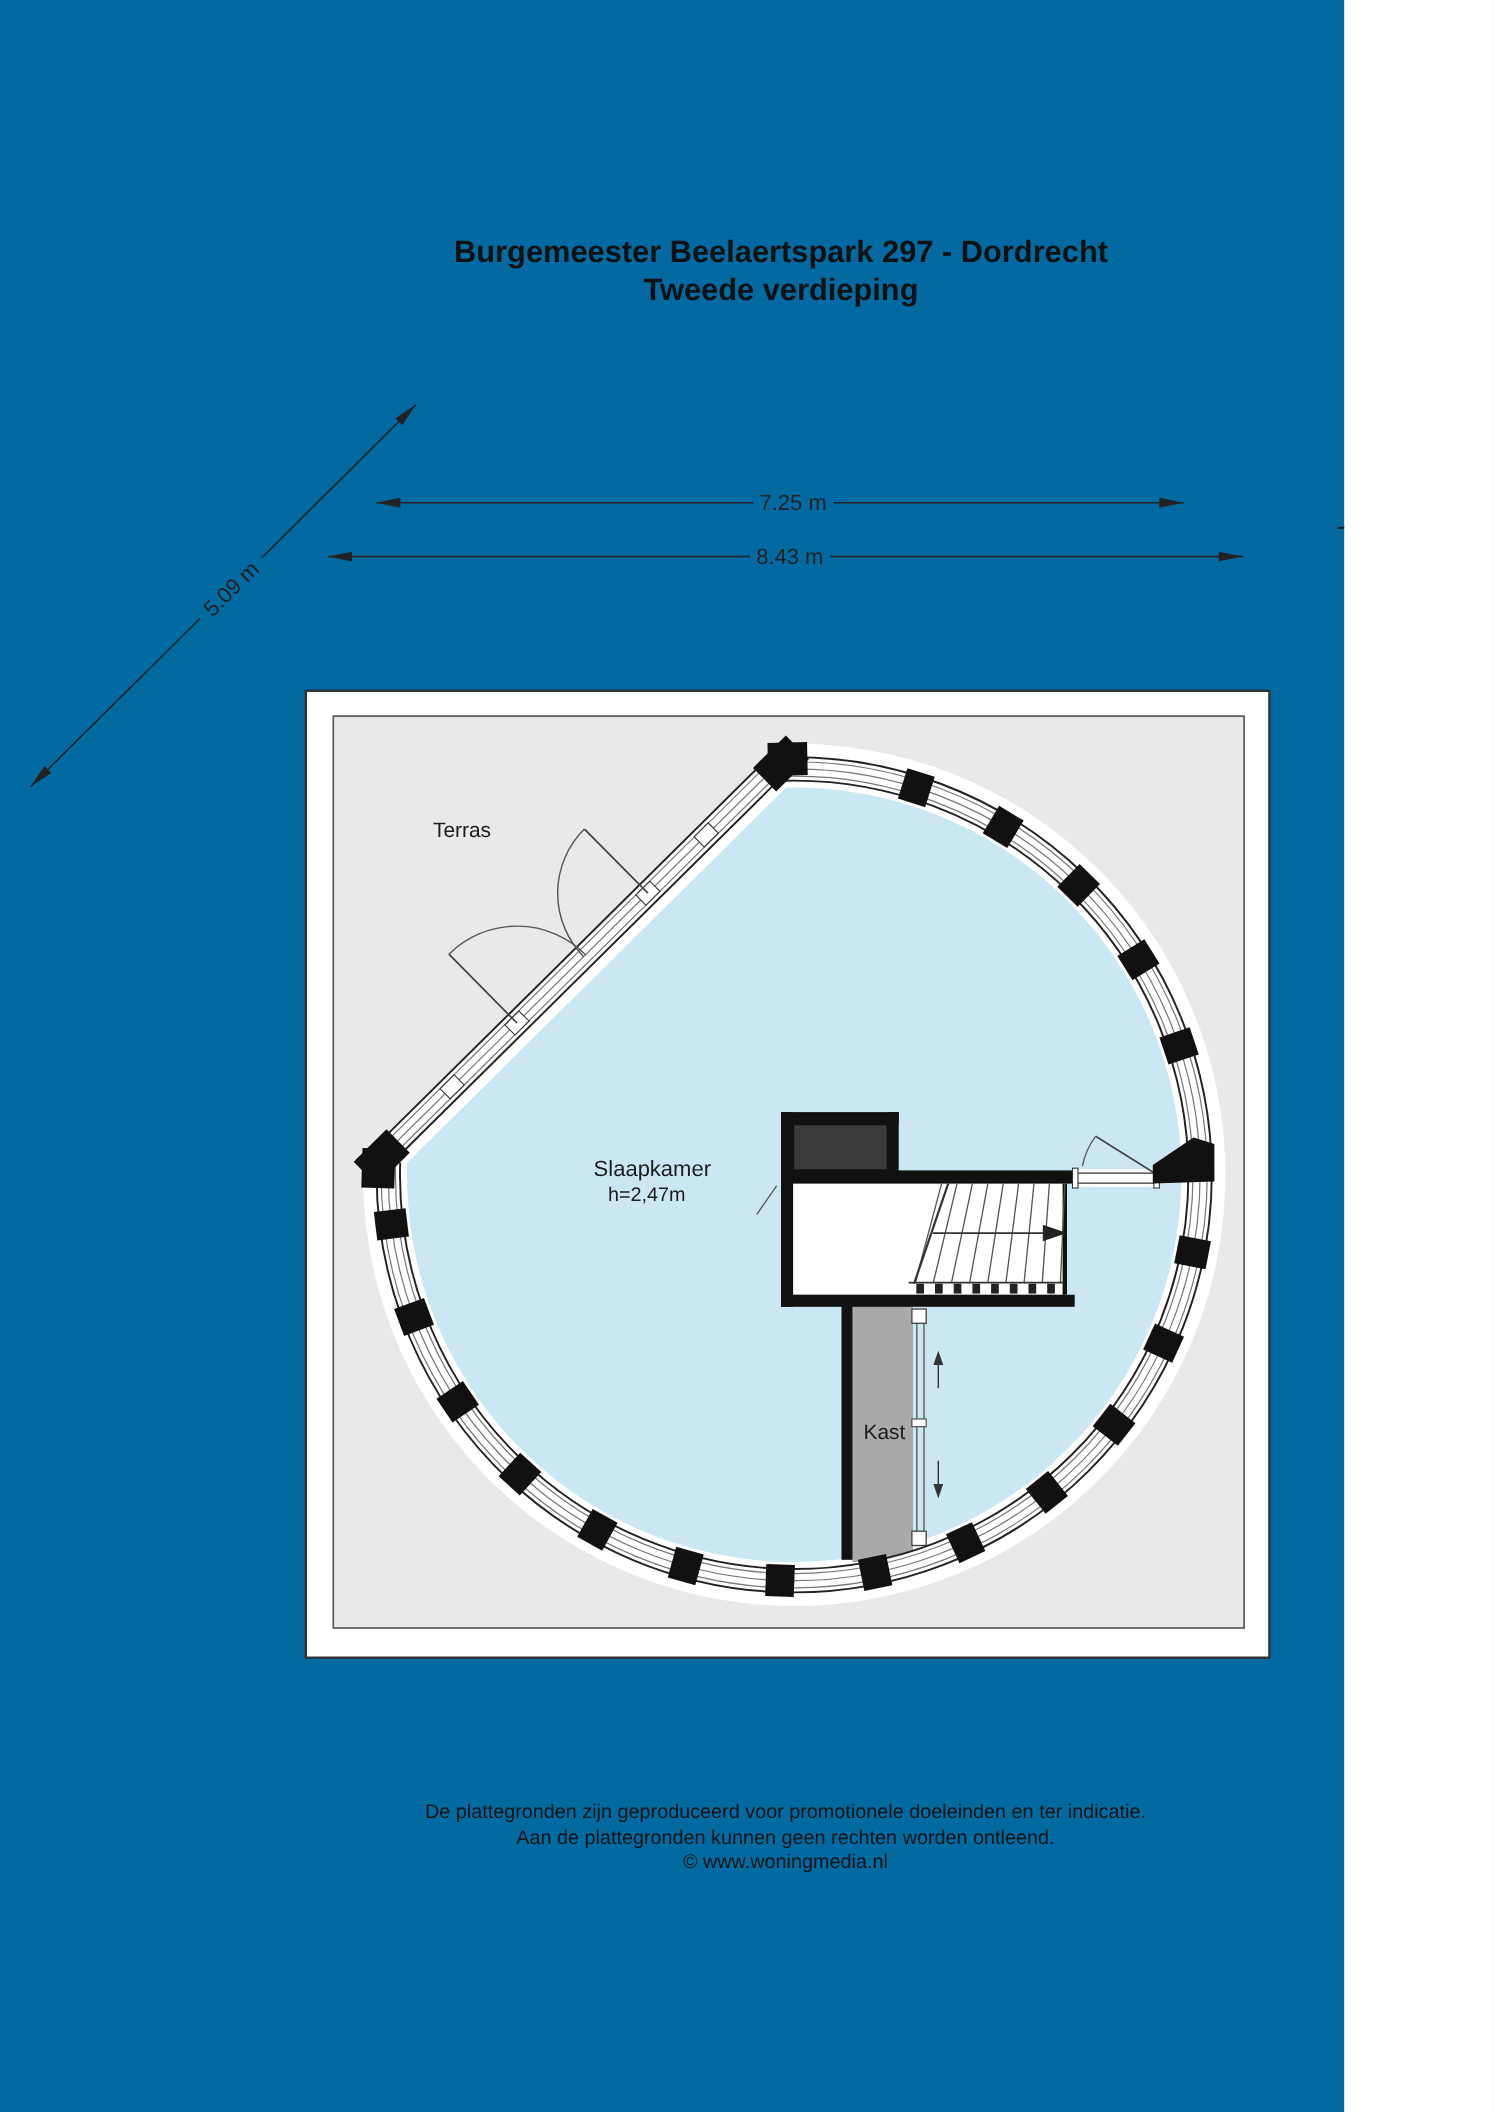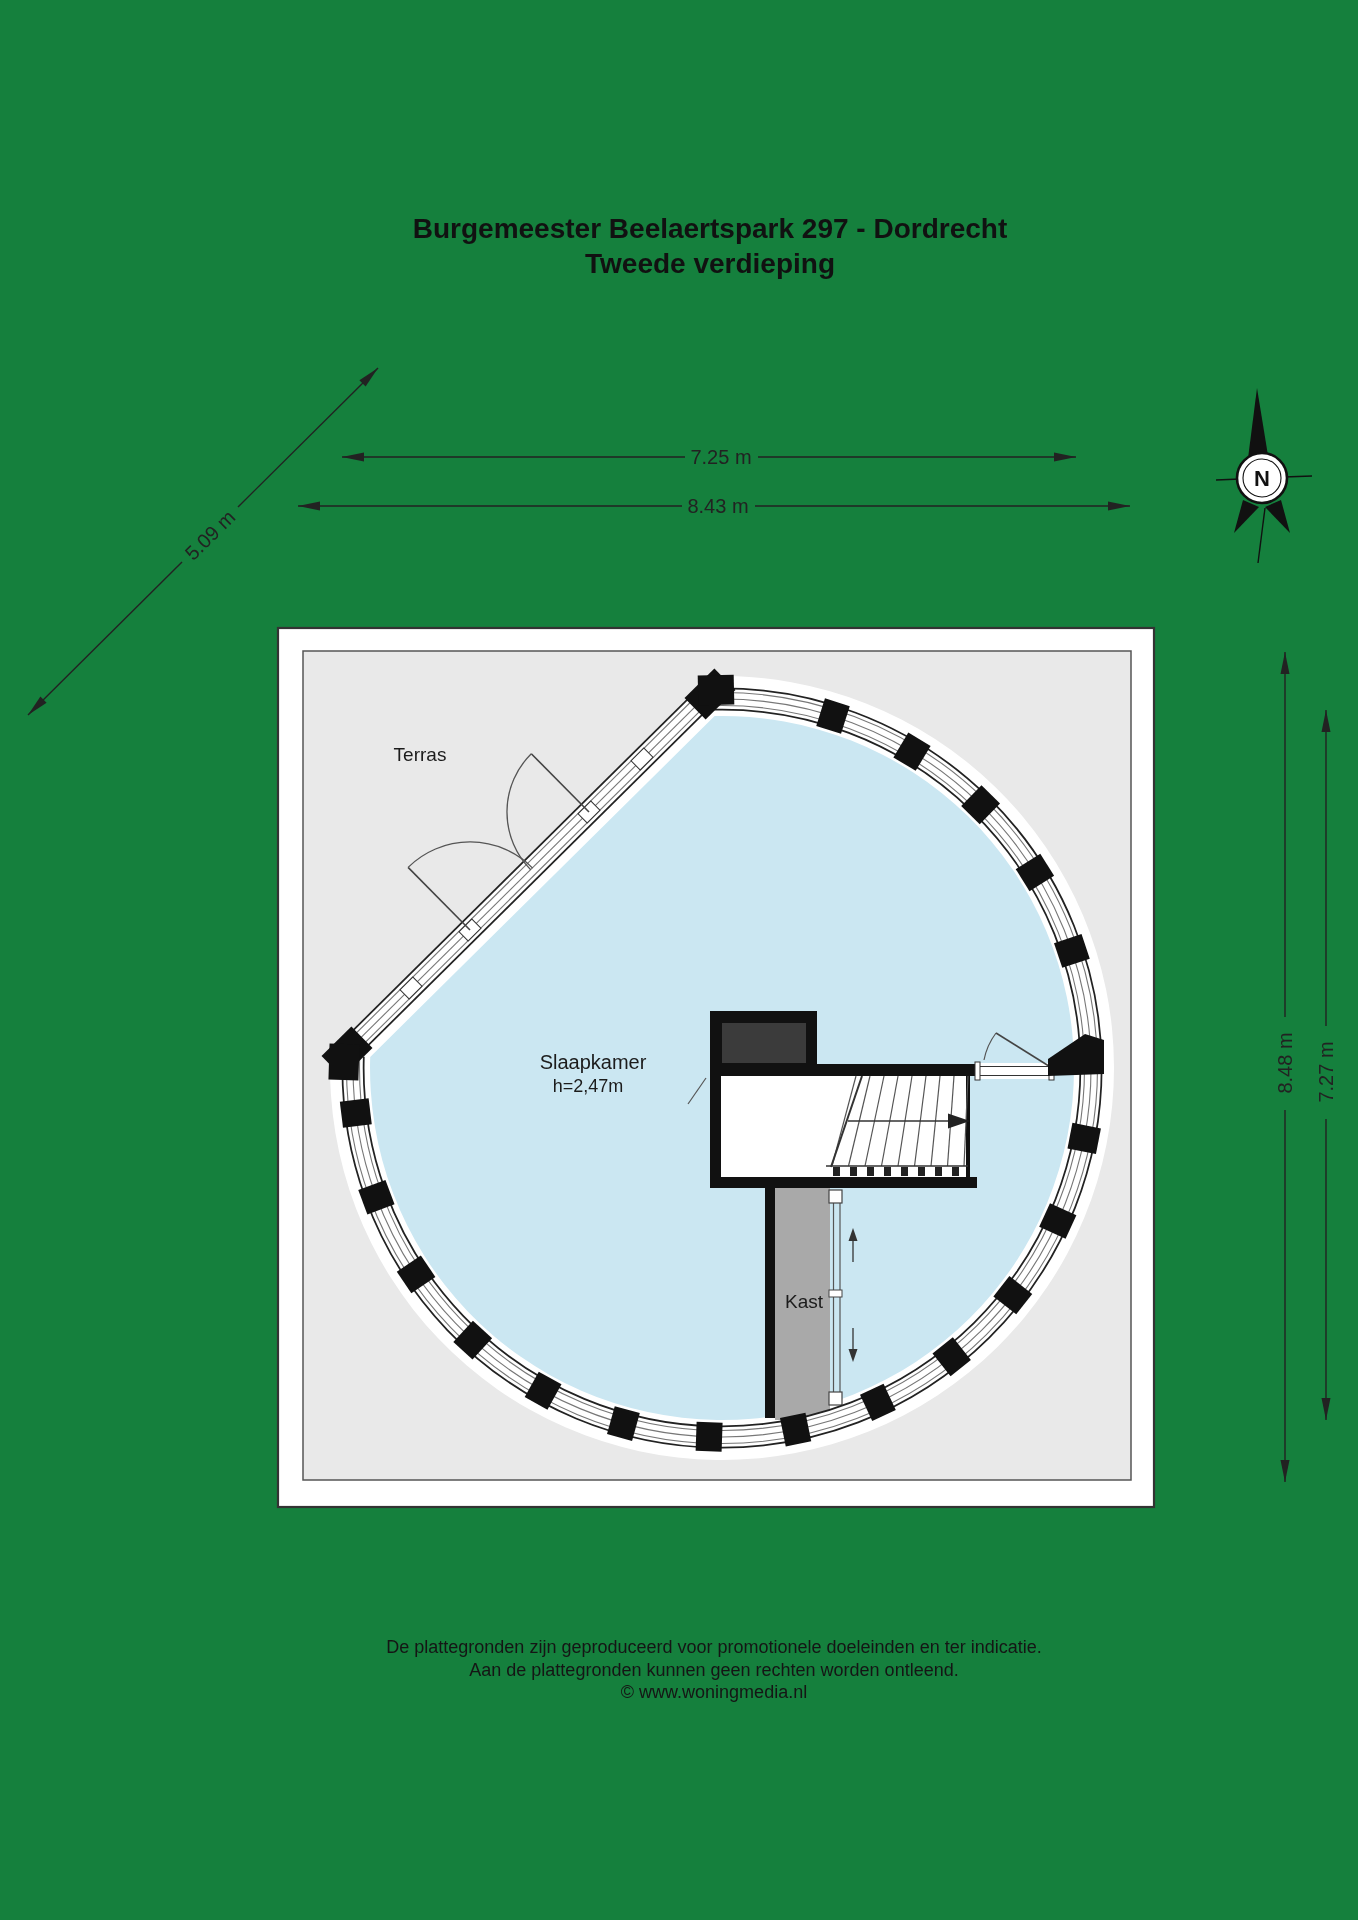--- a/index.html
+++ b/index.html
@@ -1,16 +1,16 @@
 <!DOCTYPE html>
 <html><head>
 <meta charset="utf-8">
 <style>
   html,body{margin:0;padding:0;background:#ffffff;}
-  .page{position:relative;width:1358px;height:1920px;background:#15803d;overflow:hidden;
+  .page{position:relative;width:1222px;height:1920px;background:#0369a1;overflow:hidden;
         font-family:"Liberation Sans", sans-serif;}
   svg{position:absolute;left:0;top:0;}
   text{fill:#111;}
   .title-line{font-size:28px;font-weight:bold;text-anchor:middle;}
   .dim-label{font-size:20px;text-anchor:middle;fill:#222;}
   .room-label{font-size:19px;text-anchor:middle;fill:#1c1c1c;}
   .room-sub{font-size:18px;text-anchor:middle;fill:#1c1c1c;}
   .footer-line{font-size:18px;text-anchor:middle;fill:#151515;}
   .compass-n{font-size:22px;font-weight:bold;text-anchor:middle;}
   .dimline{stroke:#222;stroke-width:1.4;fill:none;}

